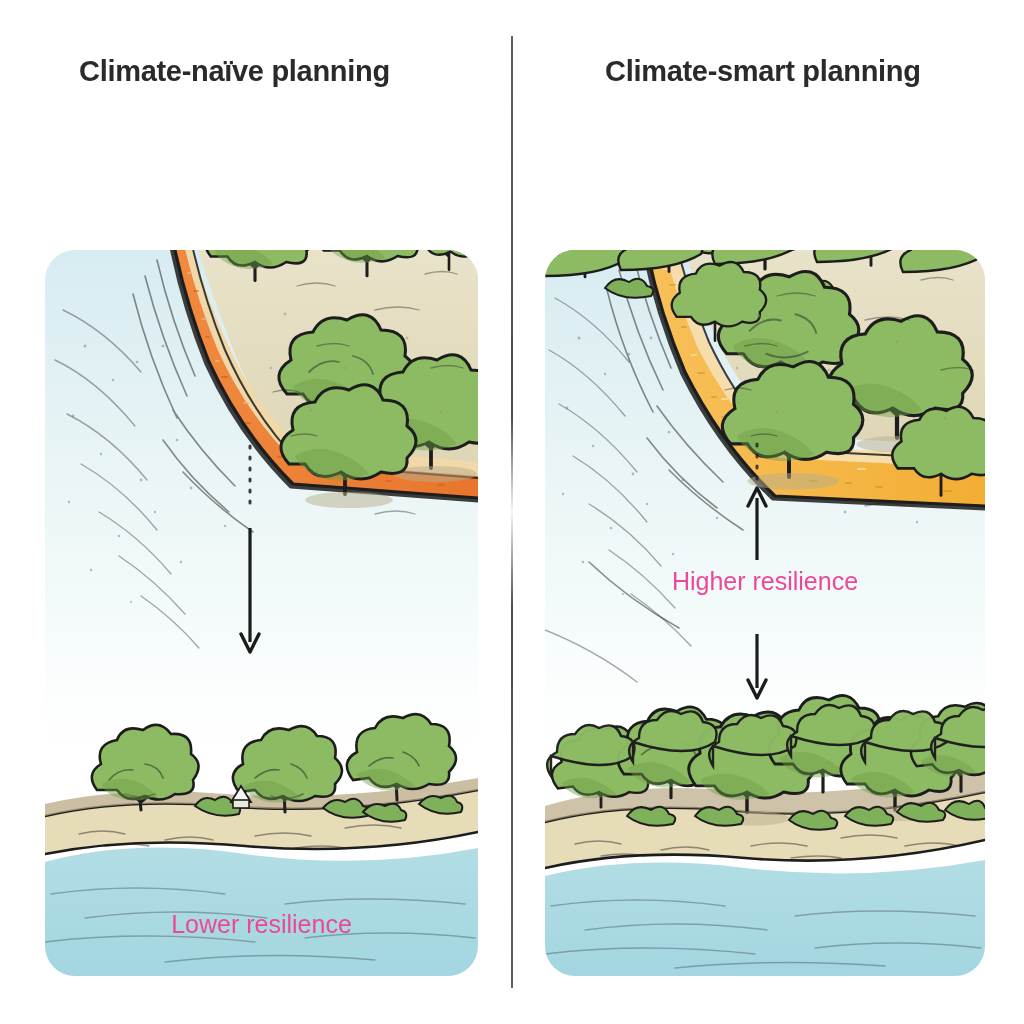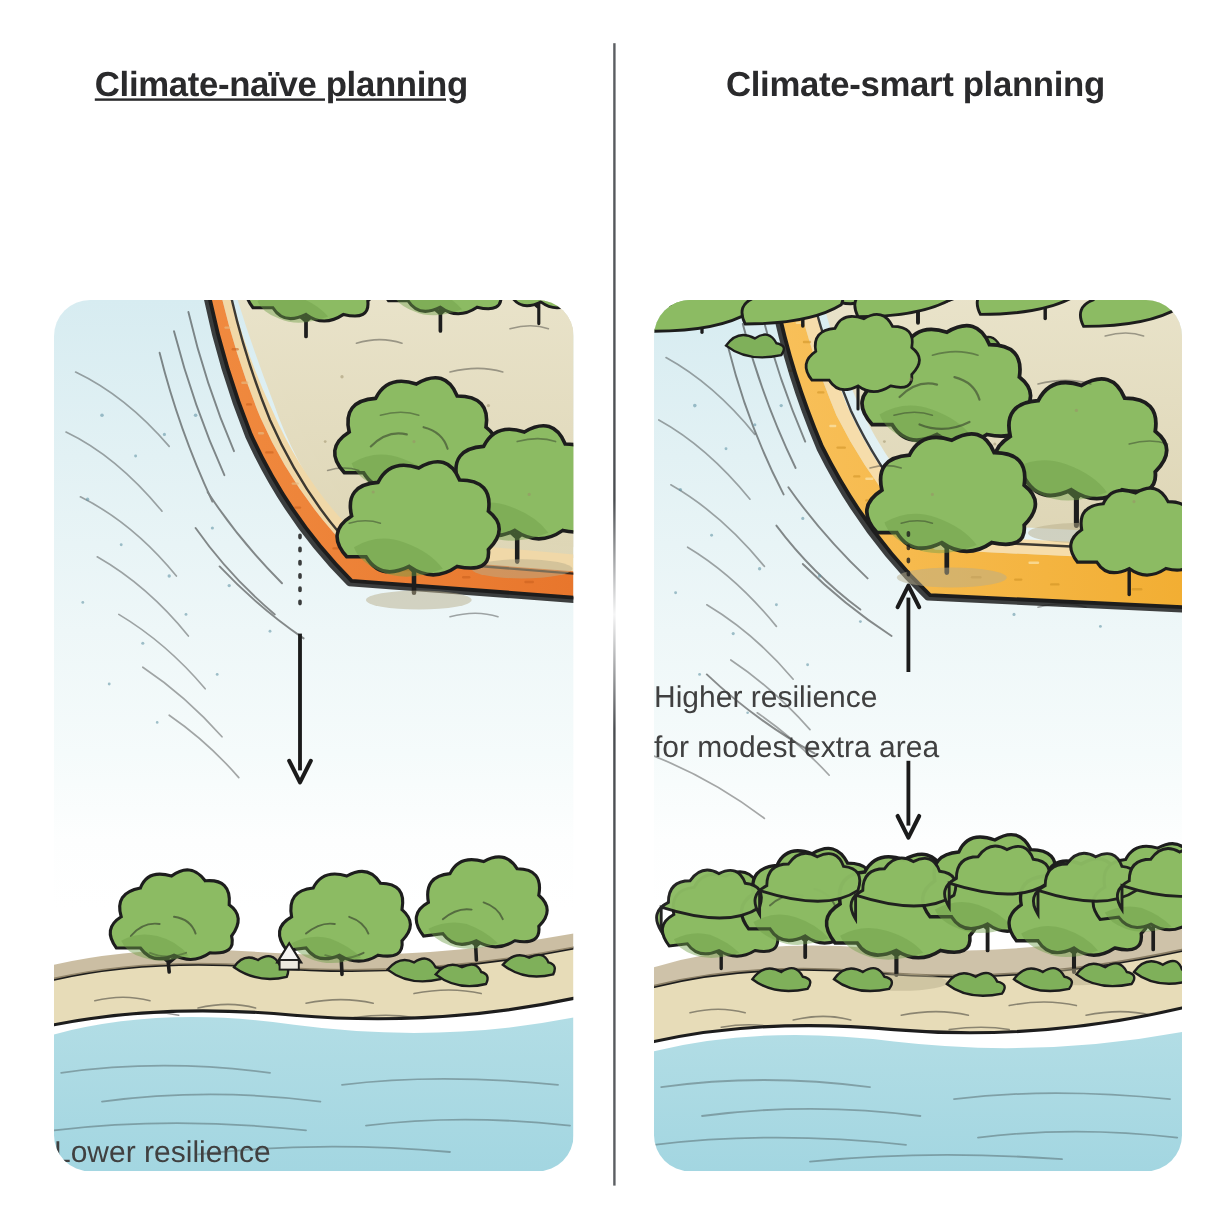--- a/index.html
+++ b/index.html
@@ -12,21 +12,21 @@
   }
   .stage{position:absolute;left:0;top:0;width:1024px;height:1024px;}
 
   
   .title{
     position:absolute;top:55px;
     font-size:29px;font-weight:bold;
     color:#2a2a2c;letter-spacing:-0.3px;
     white-space:nowrap;
   }
-  .title.left{left:79px;text-decoration:underline;}
+  .title.left{left:79px;}
   .title.right{left:565px;margin-left:40px;}
 
   
   .divider{
     position:absolute;left:511px;top:36px;
     width:2px;height:952px;
     background:linear-gradient(to bottom,
       #5c5f63 0%, #4a4d51 40%,
       rgba(160,163,167,0.10) 50%,
       #4a4d51 60%, #5c5f63 100%);
@@ -49,23 +49,24 @@
       #f5fbfb 52%, #fdfefe 62%, #ffffff 70%);
   }
 
   
   svg.art{position:absolute;left:0;top:0;width:100%;height:100%;}
   .ink{fill:none;stroke:#1d1d1d;stroke-linecap:round;stroke-linejoin:round;}
 
   
   .anno{
     position:absolute;
-    color:#404040;
+    color:#ec4899;
     font-size:25px;
     white-space:nowrap;
+    text-align:center;
   }
   .anno.l2{line-height:42px;}
 </style>
 </head>
 <body>
 
 <div class="stage">
 
   <div class="title left">Climate-naïve planning</div>
 
@@ -297,21 +298,21 @@
 
     <svg class="art" viewBox="0 0 433 726" preserveAspectRatio="none">
 
       <path d="M205,196 L205,258" stroke="#1b1b1b" stroke-width="3" stroke-dasharray="2 9" stroke-linecap="round" fill="none" opacity="0.85"></path>
 
       <path d="M205,278 L205,392" stroke="#1b1b1b" stroke-width="3.2" stroke-linecap="butt" fill="none"></path>
 
       <path d="M196,384 L205,402 L214,384" stroke="#1b1b1b" stroke-width="3.4" fill="none" stroke-linecap="round" stroke-linejoin="round"></path>
     </svg>
 
-    <div class="anno" style="left:0;right:0;top:660px;margin-top:36px;">Lower resilience</div>
+    <div class="anno" style="left:0;right:0;top:660px;">Lower resilience</div>
   </div>
 
   <div class="panel right">
     <div class="water"></div>
 
     <svg class="art" viewBox="0 0 440 726" preserveAspectRatio="none">
       <defs>
         <clipPath id="rclip">
             <rect x="0" y="0" width="440" height="726"></rect>
           </clipPath>
@@ -582,17 +583,16 @@
 
       <path d="M212,310 L212,248" stroke="#1b1b1b" stroke-width="3.2" fill="none"></path>
       <path d="M203,256 L212,238 L221,256" stroke="#1b1b1b" stroke-width="3.4" fill="none" stroke-linecap="round" stroke-linejoin="round"></path>
 
       <path d="M212,384 L212,438" stroke="#1b1b1b" stroke-width="3.2" fill="none"></path>
       <path d="M203,430 L212,448 L221,430" stroke="#1b1b1b" stroke-width="3.4" fill="none" stroke-linecap="round" stroke-linejoin="round"></path>
     </svg>
 
     <div class="anno l2" style="left:0;right:0;top:310px;">
       <div>Higher resilience</div>
-      <div>for modest extra area</div>
     </div>
   </div>
 
 </div>
 
 </body></html>

